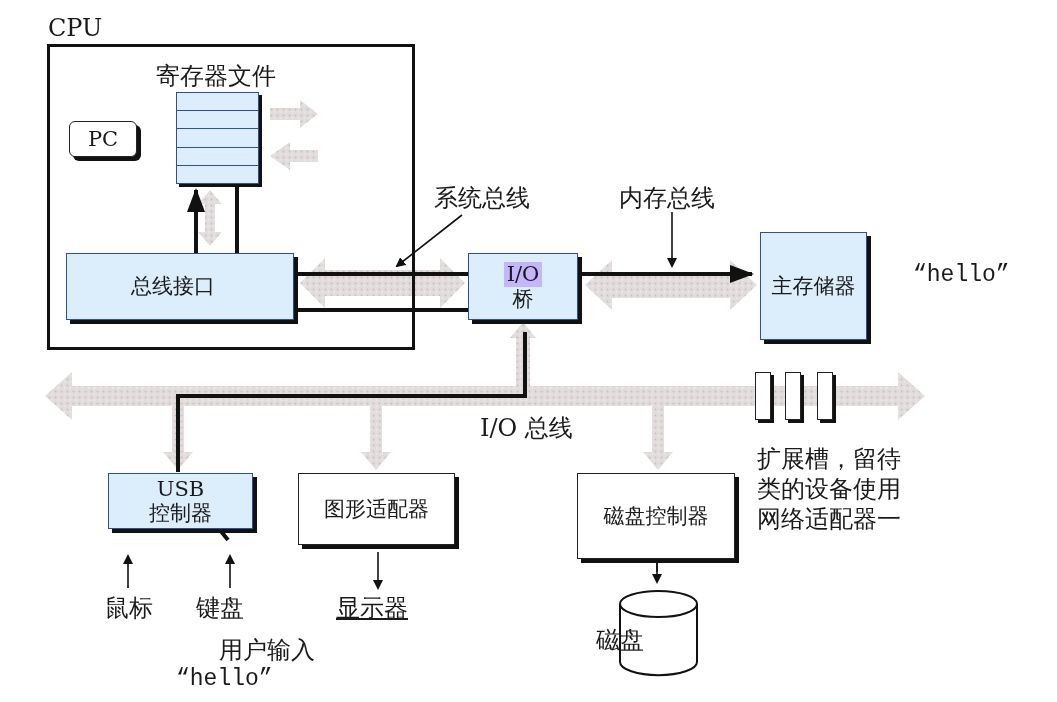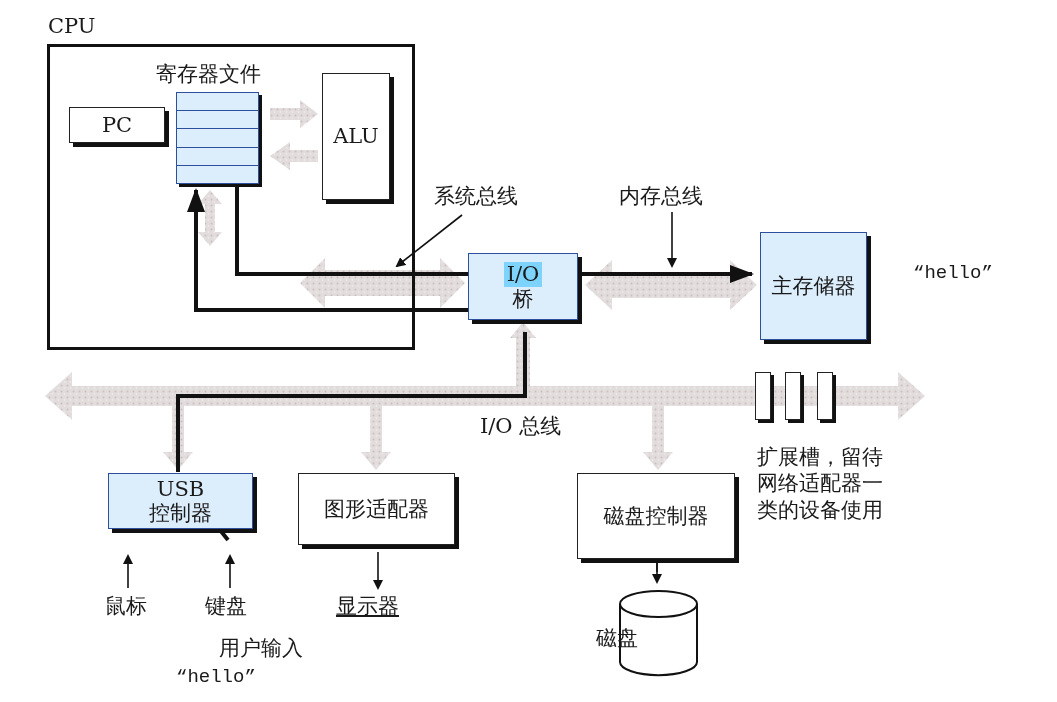--- a/index.html
+++ b/index.html
@@ -1,20 +1,20 @@
 <!DOCTYPE html>
 <html><head>
 <meta charset="utf-8">
 <style>
   html, body { margin: 0; padding: 0; background: #ffffff; }
   body { width: 1057px; height: 702px; position: relative; overflow: hidden;
          font-family: "DejaVu Serif", "Liberation Serif", serif; color: #1a1a1a; }
   #stage { position: absolute; left: 0; top: 0; width: 1057px; height: 702px; }
-  .lbl { position: absolute; font-size: 21px; line-height: 1; white-space: nowrap; }
-  .mono { font-family: "Liberation Mono", "DejaVu Sans Mono", monospace; font-size: 19px; }
+  .lbl { position: absolute; font-size: 24px; line-height: 1; white-space: nowrap; }
+  .mono { font-family: "Liberation Mono", "DejaVu Sans Mono", monospace; font-size: 23px; }
   .box { position: absolute; box-sizing: border-box; border: 1.5px solid #222; background: #fff;
          box-shadow: 4px 4px 0 #111; display: flex; align-items: center; justify-content: center;
          text-align: center; font-size: 21px; line-height: 1.15; }
   .blue { background: #dcedfb; border-color: #2d4f9c; }
   .cpu-frame { position: absolute; left: 47px; top: 44px; width: 368px; height: 306px;
                border: 3px solid #111; box-sizing: border-box; background: transparent; }
   .regfile { position: absolute; left: 176px; top: 92px; width: 83px; height: 92px;
              box-sizing: border-box; border: 1.5px solid #2d4f9c; background: #dcedfb;
              box-shadow: 3px 3px 0 #111; }
   .regrow { height: 18.2px; border-bottom: 1.5px solid #2d4f9c; box-sizing: border-box; }
@@ -126,67 +126,67 @@
 
   <div class="lbl" style="left:156px; top:64px;">寄存器文件</div>
   <div class="regfile">
     <div class="regrow"></div>
     <div class="regrow"></div>
     <div class="regrow"></div>
     <div class="regrow"></div>
     <div class="regrow"></div>
   </div>
 
-  <div class="box" style="left:69px; top:107px; width:96px; height:36px;">
+  <div class="box" style="left:69px; top:121px; width:68px; height:36px;border-radius:6px;">
     <span>PC</span>
   </div>
 
-  <div class="box" style="left:322px; top:73px; width:68px; height:127px;">
-    <span>ALU</span>
+
+  <div class="box blue" style="left:66px; top:253px; width:228px; height:67px; justify-content:flex-start; padding-left:64px;">
+    <span>总线接口</span>
   </div>
-
 
   <div class="lbl" style="left:434px; top:186px;">系统总线</div>
   <div class="lbl" style="left:619px; top:186px;">内存总线</div>
 
   <div class="box blue" style="left:468px; top:253px; width:110px; height:67px; flex-direction:column;">
-    <span style="background:#7dd3fc; padding:0 3px;">I/O</span>
+    <span style="background:#c4b5fd; padding:0 3px;">I/O</span>
     <span style="background:#dcedfb; padding:0 3px;">桥</span>
   </div>
 
   <div class="box blue" style="left:760px; top:232px; width:107px; height:108px;">
     <span>主存储器</span>
   </div>
   <div class="lbl mono" style="left:913px; top:264px;">“hello”</div>
 
   <div class="slot" style="left:755px;"></div>
   <div class="slot" style="left:785px;"></div>
   <div class="slot" style="left:817px;"></div>
   <div class="lbl" style="left:757px; top:444px; line-height:1.25;">
     <div>扩展槽，留待</div>
+    <div>类的设备使用</div>
     <div>网络适配器一</div>
-    <div>类的设备使用</div>
   </div>
 
   <div class="lbl" style="left:480px; top:416px;text-align:right;">I/O 总线</div>
 
   <div class="box blue" style="left:108px; top:473px; width:145px; height:56px; flex-direction:column;">
     <span>USB</span>
     <span>控制器</span>
   </div>
 
   <div class="box" style="left:298px; top:473px; width:157px; height:72px;">
     <span>图形适配器</span>
   </div>
 
   <div class="box" style="left:577px; top:473px; width:158px; height:86px;">
     <span>磁盘控制器</span>
   </div>
 
   <div class="lbl" style="left:105px; top:596px;">鼠标</div>
-  <div class="lbl" style="left:205px; top:596px;">键盘</div>
+  <div class="lbl" style="left:196px; top:596px;">键盘</div>
   <div class="lbl" style="left:336px; top:596px;text-decoration:underline;">显示器</div>
   <div class="lbl" style="left:596px; top:628px;">磁盘</div>
 
   <div class="lbl" style="left:178px; top:638px;margin-left:41px;">用户输入</div>
   <div class="lbl mono" style="left:176px; top:668px;">“hello”</div>
 
 </div>
 
 </body></html>

